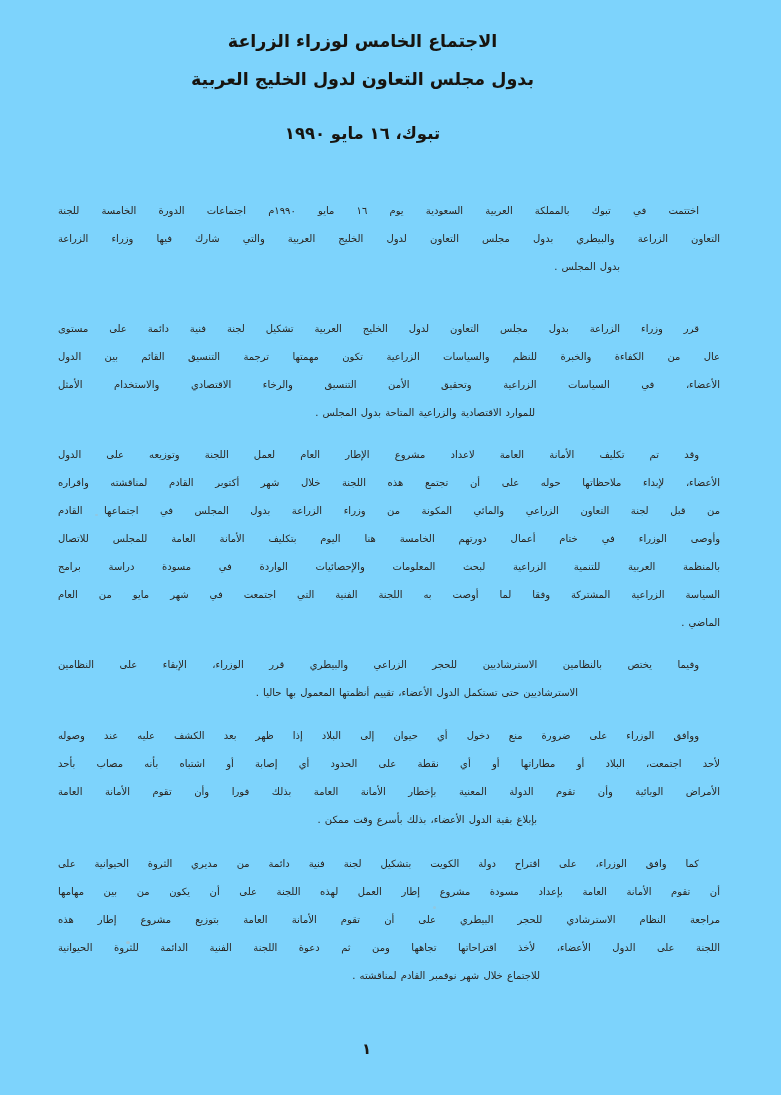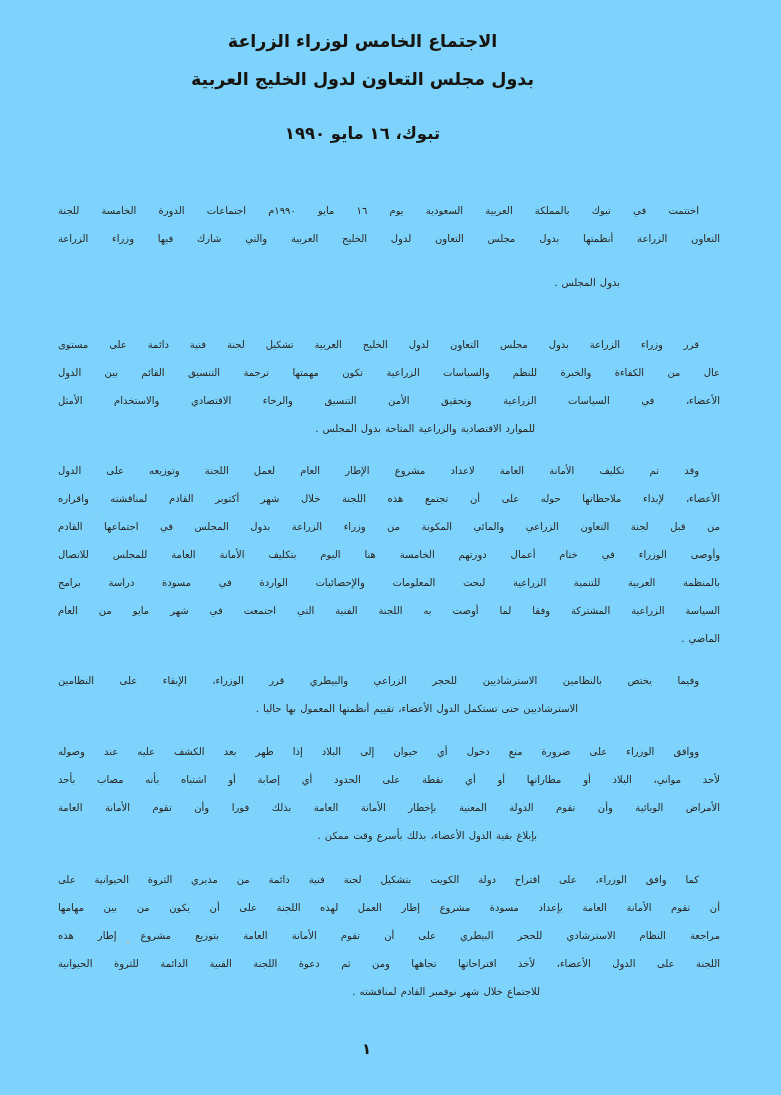--- a/index.html
+++ b/index.html
@@ -52,21 +52,21 @@
   .line {
     text-align: justify;
     text-align-last: justify;
     white-space: normal;
   }
   .line.first { text-indent: 21px; }
   .line.last {
     text-align: right;
     text-align-last: right;
   }
-  .para:nth-child(1) .line.last { padding-right: 100px; margin-top: 16px; }
+  .para:nth-child(1) .line.last { padding-right: 100px; }
   .para:nth-child(2) .line.last { padding-right: 185px; }
   .para:nth-child(3) .line.last { padding-right: 0;     }
   .para:nth-child(4) .line.last { padding-right: 142px; }
   .para:nth-child(5) .line.last { padding-right: 183px; }
   .para:nth-child(6) .line.last { padding-right: 180px; }
   
   .page-number {
     position: absolute;
     top: 1040px;
     left: 362px;
@@ -92,21 +92,21 @@
 
   <div class="header">
     <div class="title-line">الاجتماع الخامس لوزراء الزراعة</div>
     <div class="title-line">بدول مجلس التعاون لدول الخليج العربية</div>
     <div class="date-line">تبوك، ١٦ مايو ١٩٩٠</div>
   </div>
 
   <div class="content">
       <div class="para">
         <div class="line first">اختتمت في تبوك بالمملكة العربية السعودية يوم ١٦ مايو ١٩٩٠م اجتماعات الدورة الخامسة للجنة</div>
-        <div class="line">التعاون الزراعة أنظمتها بدول مجلس التعاون لدول الخليج العربية والتي شارك فيها وزراء الزراعة</div>
+        <div class="line">التعاون الزراعة والبيطري بدول مجلس التعاون لدول الخليج العربية والتي شارك فيها وزراء الزراعة</div>
         <div class="line last">بدول المجلس .</div>
       </div>
       <div class="para">
         <div class="line first">قرر وزراء الزراعة بدول مجلس التعاون لدول الخليج العربية تشكيل لجنة فنية دائمة على مستوى</div>
         <div class="line">عال من الكفاءة والخبرة للنظم والسياسات الزراعية تكون مهمتها ترجمة التنسيق القائم بين الدول</div>
         <div class="line">الأعضاء، في السياسات الزراعية وتحقيق الأمن التنسيق والرخاء الاقتصادي والاستخدام الأمثل</div>
         <div class="line last">للموارد الاقتصادية والزراعية المتاحة بدول المجلس .</div>
       </div>
       <div class="para">
         <div class="line first">وقد تم تكليف الأمانة العامة لاعداد مشروع الإطار العام لعمل اللجنة وتوزيعه على الدول</div>
@@ -116,21 +116,21 @@
         <div class="line">بالمنظمة العربية للتنمية الزراعية لبحث المعلومات والإحصائيات الواردة في مسودة دراسة برامج</div>
         <div class="line">السياسة الزراعية المشتركة وفقا لما أوصت به اللجنة الفنية التي اجتمعت في شهر مايو من العام</div>
         <div class="line last">الماضي .</div>
       </div>
       <div class="para">
         <div class="line first">وفيما يختص بالنظامين الاسترشاديين للحجر الزراعي والبيطري قرر الوزراء، الإبقاء على النظامين</div>
         <div class="line last">الاسترشاديين حتى تستكمل الدول الأعضاء، تقييم أنظمتها المعمول بها حاليا .</div>
       </div>
       <div class="para">
         <div class="line first">ووافق الوزراء على ضرورة منع دخول أي حيوان إلى البلاد إذا ظهر بعد الكشف عليه عند وصوله</div>
-        <div class="line">لأحد مواني، البلاد أو مطاراتها أو أي نقطة على الحدود أي إصابة أو اشتباه بأنه مصاب بأحد</div>
+        <div class="line">لأحد اجتمعت، البلاد أو مطاراتها أو أي نقطة على الحدود أي إصابة أو اشتباه بأنه مصاب بأحد</div>
         <div class="line">الأمراض الوبائية وأن تقوم الدولة المعنية بإخطار الأمانة العامة بذلك فورا وأن تقوم الأمانة العامة</div>
         <div class="line last">بإبلاغ بقية الدول الأعضاء، بذلك بأسرع وقت ممكن .</div>
       </div>
       <div class="para">
         <div class="line first">كما وافق الوزراء، على اقتراح دولة الكويت بتشكيل لجنة فنية دائمة من مديري الثروة الحيوانية على</div>
         <div class="line">أن تقوم الأمانة العامة بإعداد مسودة مشروع إطار العمل لهذه اللجنة على أن يكون من بين مهامها</div>
         <div class="line">مراجعة النظام الاسترشادي للحجر البيطري على أن تقوم الأمانة العامة بتوزيع مشروع إطار هذه</div>
         <div class="line">اللجنة على الدول الأعضاء، لأخذ اقتراحاتها تجاهها ومن ثم دعوة اللجنة الفنية الدائمة للثروة الحيوانية</div>
         <div class="line last">للاجتماع خلال شهر نوفمبر القادم لمناقشته .</div>
       </div>

